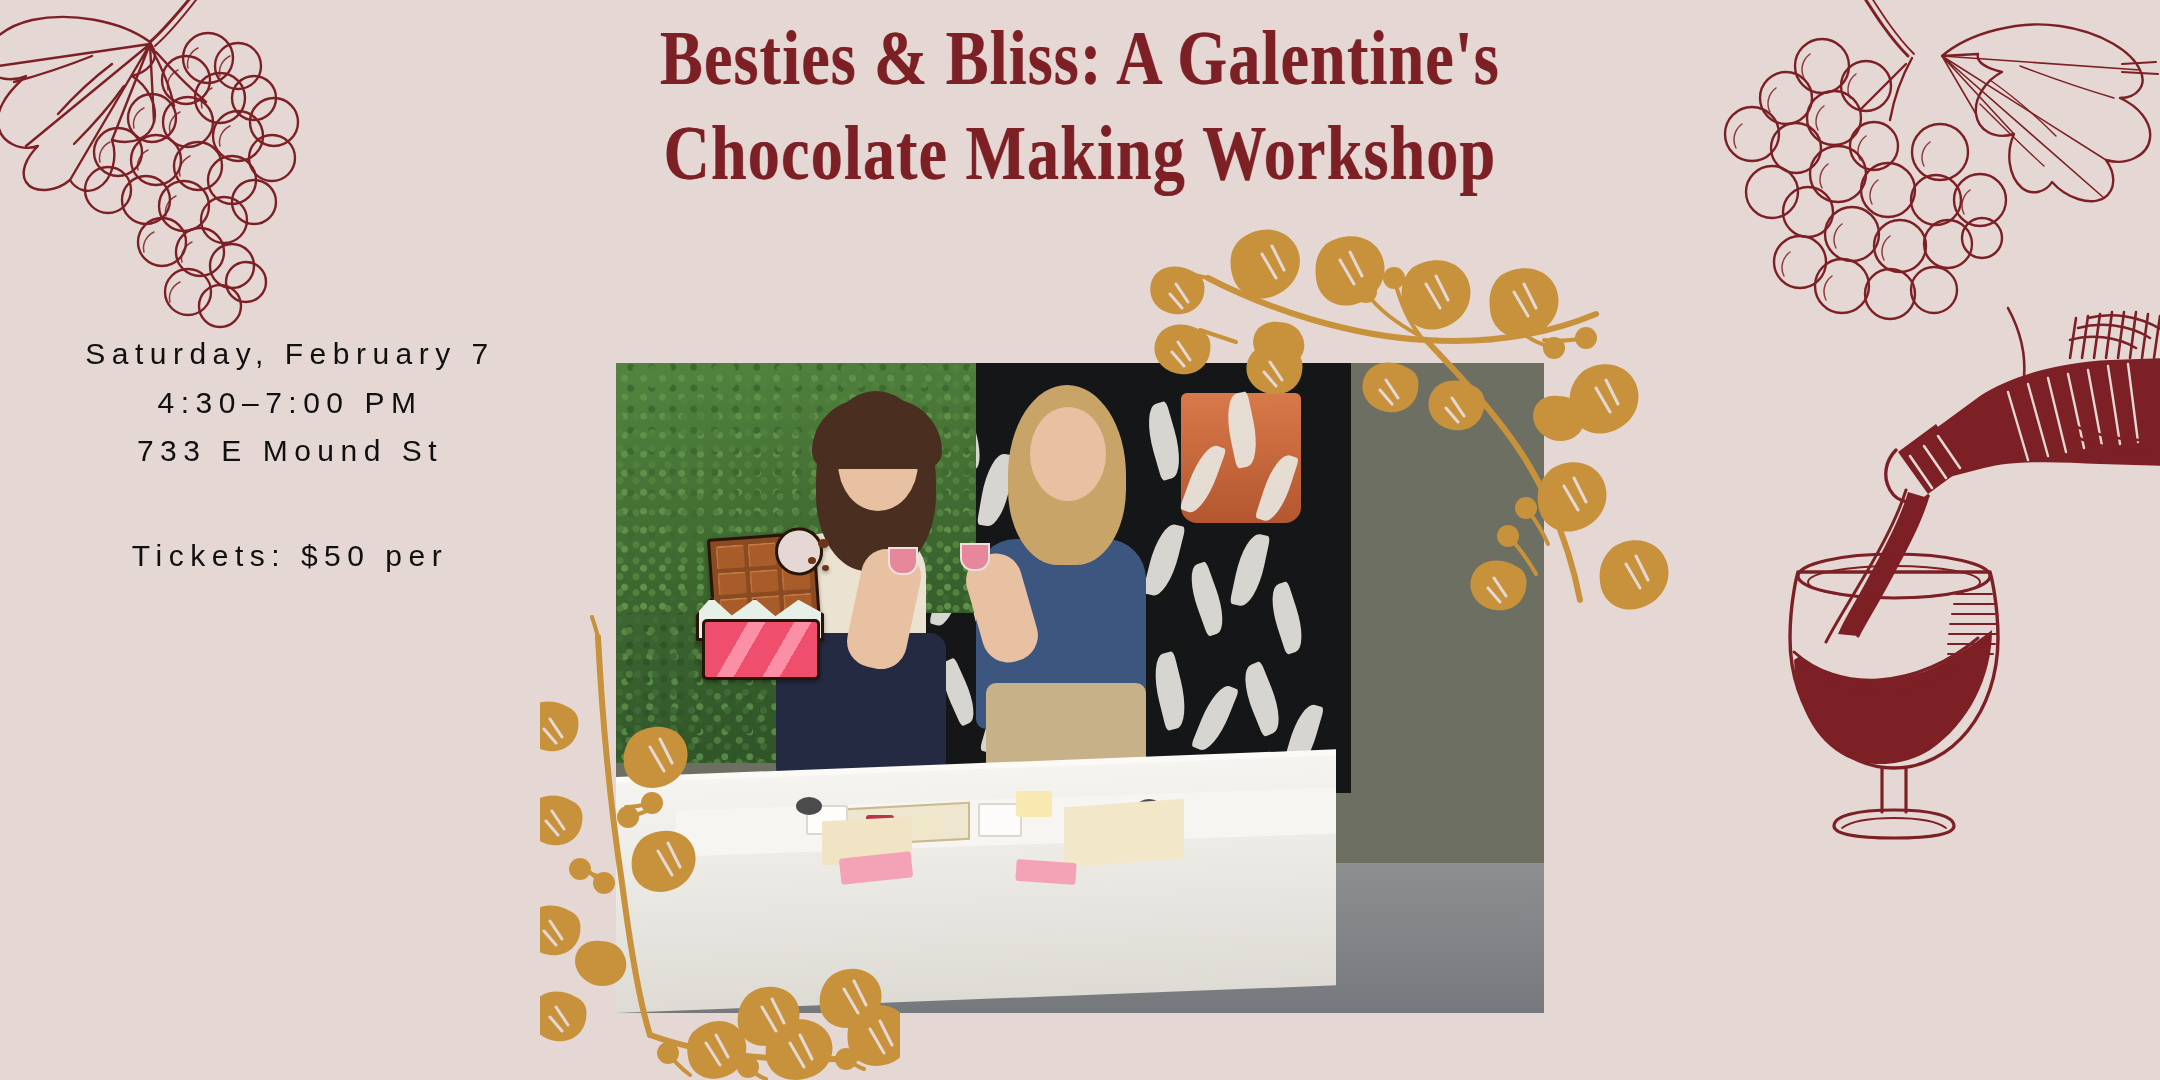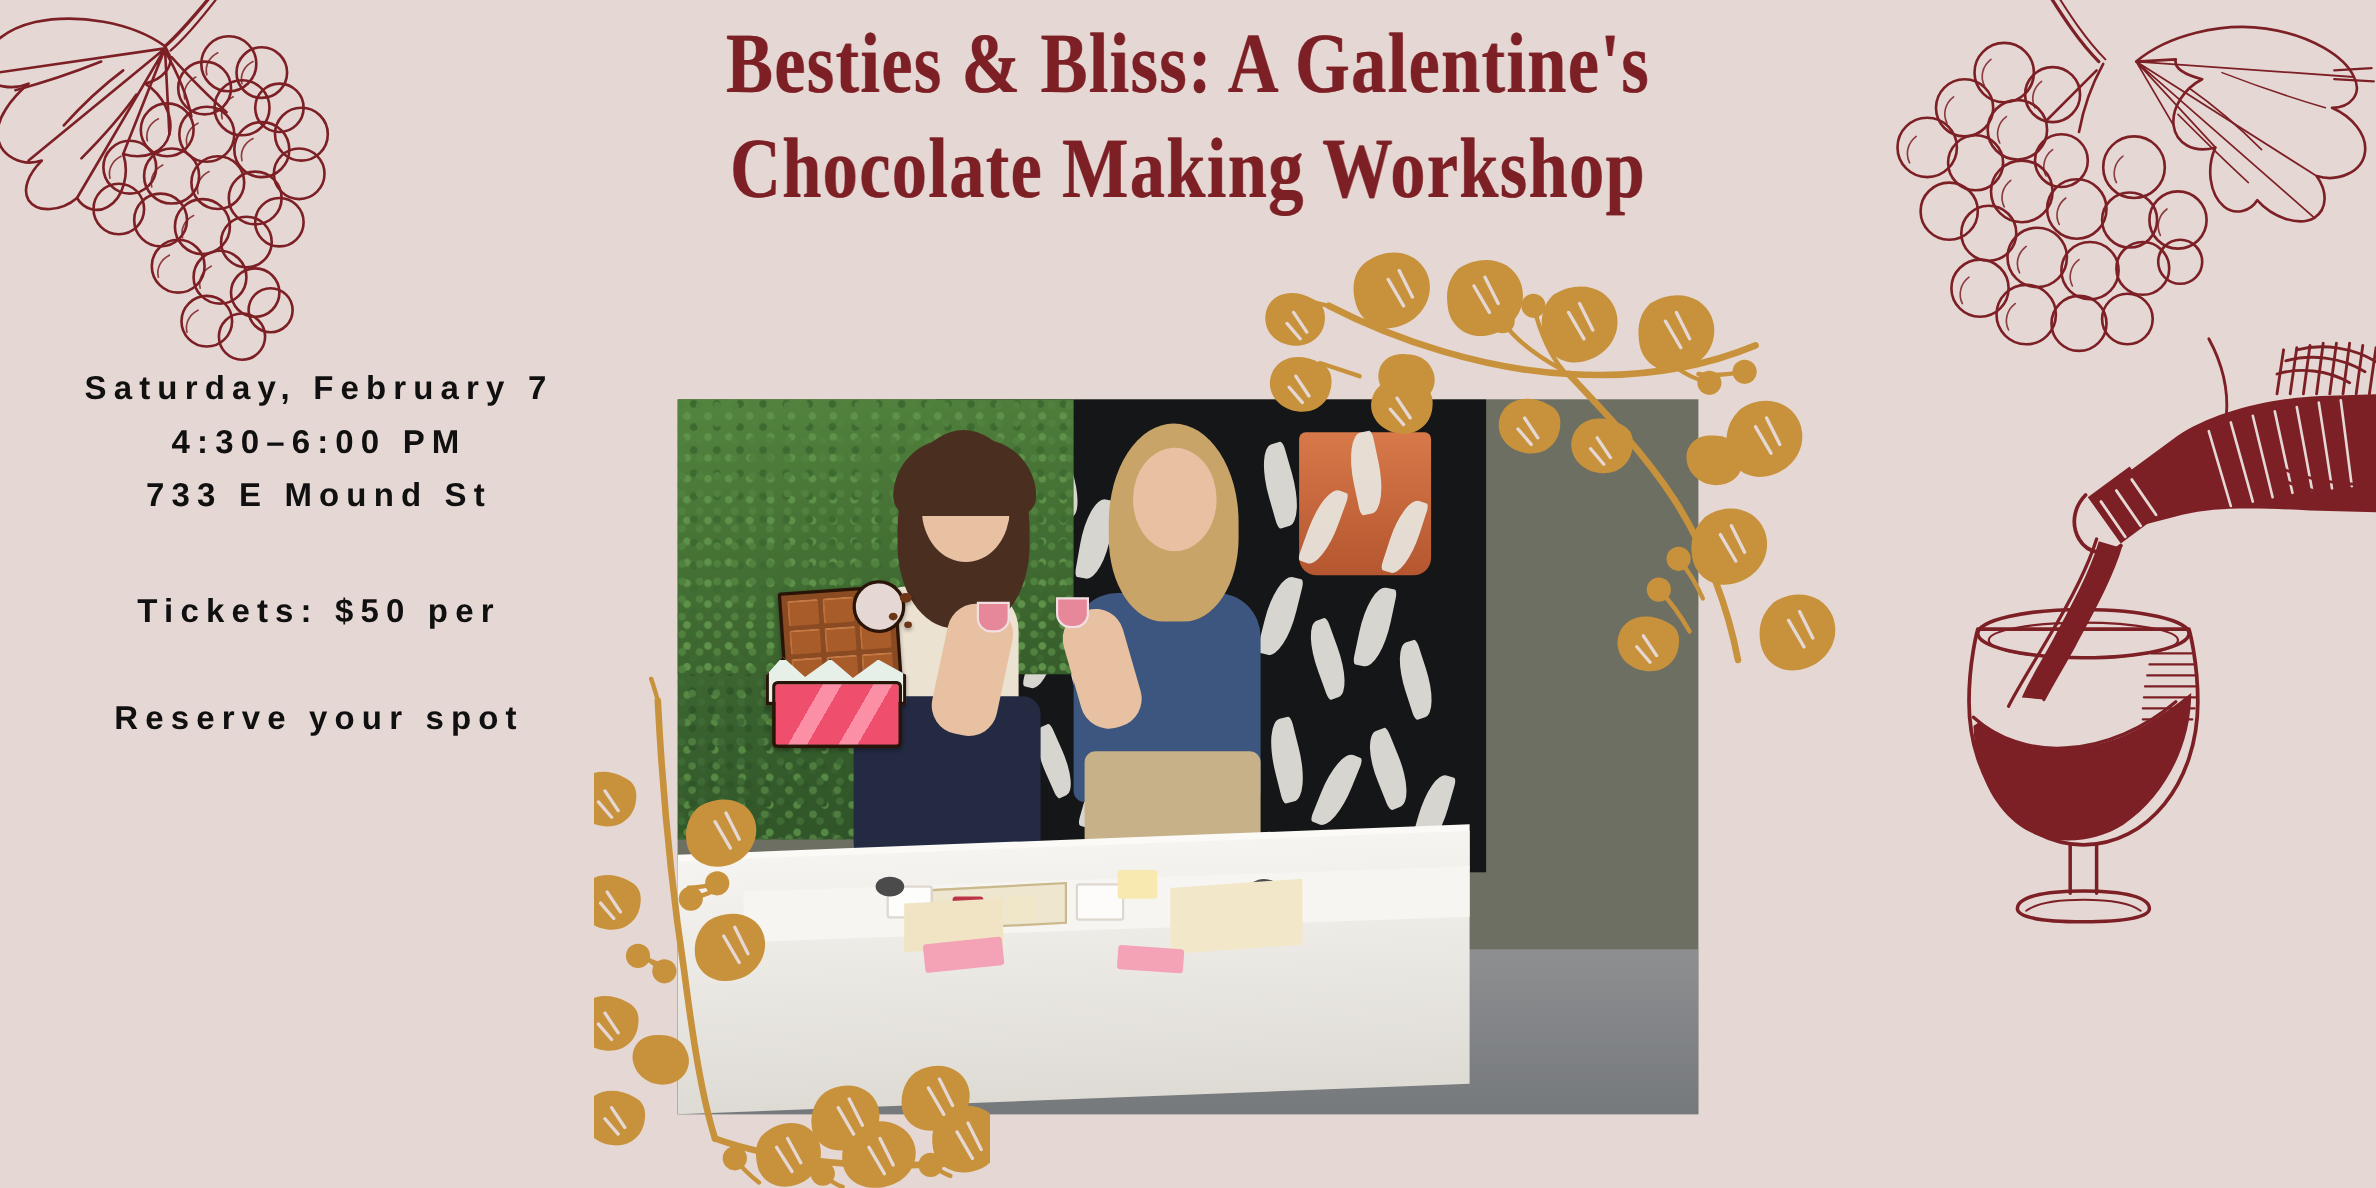--- a/index.html
+++ b/index.html
@@ -40,21 +40,21 @@
 
   
   .info-col{
     position:absolute;
     left:0px;top:330px;width:580px;
     text-align:center;
     z-index:35;
   }
   .info-line{
     font-family:"Liberation Sans", sans-serif;
-    font-weight:700;
+    font-weight:400;
     font-size:30px;
     letter-spacing:6.5px;
     color:#101010;
     line-height:1.62;
     white-space:nowrap;
   }
   .info-gap{height:56px;}
   .info-gap-sm{height:50px;}
 
   
@@ -552,21 +552,20 @@
     </svg>
   </div>
 
   <div class="title-block">
     <div class="title-line">Besties &amp; Bliss: A Galentine's</div>
     <div class="title-line">Chocolate Making Workshop</div>
   </div>
 
   <div class="info-col">
     <div class="info-line">Saturday, February 7</div>
-    <div class="info-line">4:30–6:00 PM</div>
+    <div class="info-line">4:30–7:00 PM</div>
     <div class="info-line">733 E Mound St</div>
     <div class="info-gap"></div>
     <div class="info-line">Tickets: $50 per</div>
     <div class="info-gap-sm"></div>
-    <div class="info-line">Reserve your spot</div>
   </div>
 
 </div>
 
 </body></html>

